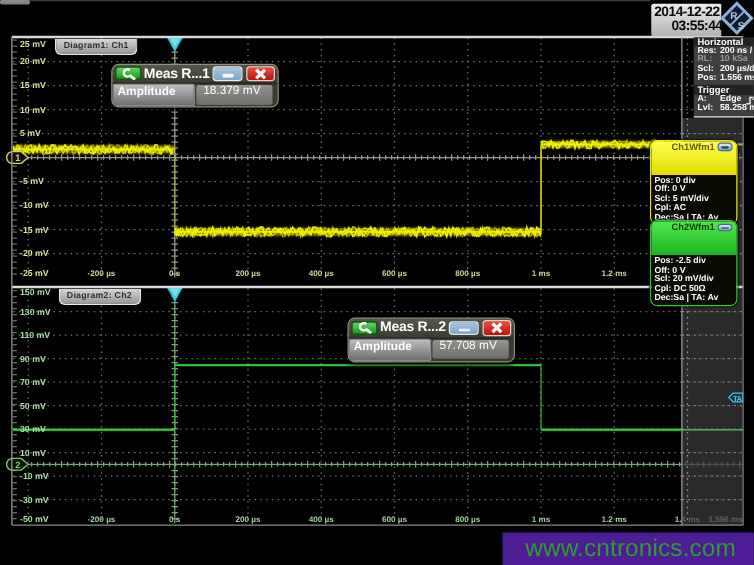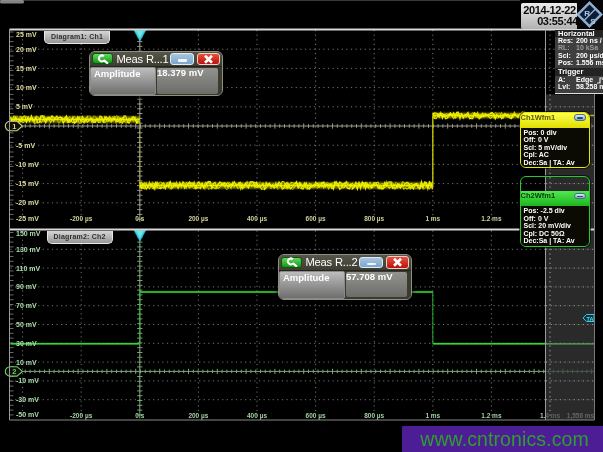--- a/index.html
+++ b/index.html
@@ -10,41 +10,41 @@
   font-size:7px;font-weight:bold;color:#30302a;text-align:center;line-height:12px;
   letter-spacing:0.2px;}
 .sp{position:absolute;left:521px;width:102px;background:#3f3f3f;color:#fff;margin-left:34px;}
 .sph{background:#232323;font-size:7.5px;font-weight:bold;color:#fff;
   padding:0 3px;height:7.5px;line-height:7.5px;display:flex;justify-content:space-between;}
 .spr{font-size:7px;font-weight:bold;height:7.4px;line-height:7.4px;padding:0 3px;
   display:flex;white-space:pre;}
 .gray{color:#9a9a9a;}
 .chbox{position:absolute;left:519.5px;width:70px;border-radius:6px;overflow:hidden;
   box-shadow:0 0 0 1px rgba(0,0,0,0.6);}
-.chtitle{height:15px;font-size:7.5px;font-weight:bold;text-align:left;line-height:9.5px;position:relative;}
+.chtitle{height:27px;font-size:7.5px;font-weight:bold;text-align:center;line-height:9.5px;position:relative;}
 .chbody{background:#0b0b04;padding:1px 0 1px 3px;}
 .chrow{font-size:7px;font-weight:bold;color:#fff;height:7.5px;line-height:7.5px;white-space:pre;}
 .mini{position:absolute;right:3px;top:1.5px;width:12px;height:6.5px;border-radius:3px;
   background:linear-gradient(#dcecf8,#7fa8cc);border:1px solid #4a6a8a;}
 .mini:after{content:"";position:absolute;left:2px;right:2px;top:2px;height:1.5px;background:#2a4a6a;border-radius:1px;}
 .meas{position:absolute;width:134px;background:#454539;border:1px solid #8f8f80;
   border-radius:6px;box-shadow:0 2px 4px rgba(0,0,0,0.85);overflow:hidden;}
 .mtitle{height:14.5px;display:flex;align-items:center;background:linear-gradient(#56564a,#3c3c30);padding:1px 2px 1px 2px;}
 .mwrench{width:21px;height:11px;border-radius:3px;background:linear-gradient(#62d862,#169616);
   border:1px solid #0a5a0a;flex:none;position:relative;}
-.mname{font-size:11.2px;font-weight:normal;color:#fff;margin-left:2px;flex:1;letter-spacing:-0.2px;white-space:nowrap;overflow:hidden;text-align:center;}
+.mname{font-size:11.2px;font-weight:bold;color:#fff;margin-left:2px;flex:1;letter-spacing:-0.2px;white-space:nowrap;overflow:hidden;}
 .mmin{width:24px;height:11.5px;border-radius:3px;background:linear-gradient(#a8c6e0,#7ca6cc);
   border:1px solid #dcecf8;flex:none;margin-right:3px;position:relative;}
 .mmin:after{content:"";position:absolute;left:6.5px;right:6.5px;bottom:1.8px;height:2.6px;background:#f0f6fc;border-radius:1px;}
 .mclose{width:23px;height:12.5px;border-radius:3px;background:linear-gradient(#e8503c,#b81410);
   border:1px solid #f0d0c0;flex:none;text-align:center;line-height:9px;}
-.mrow{height:29px;display:flex;background:#3a3a30;border-top:1px solid #24241e;}
+.mrow{height:19px;display:flex;background:#3a3a30;border-top:1px solid #24241e;}
 .mlabel{width:66px;background:linear-gradient(#bdbdbd,#6e6e6e);border:1px solid #8a8a8a;
   border-radius:2px;font-size:9.5px;font-weight:bold;color:#fff;padding-left:3px;line-height:11.5px;flex:none;}
-.mval{flex:1;margin:1px 4px 1.5px 1px;background:linear-gradient(#92928e,#6c6c68);border-radius:2px;font-size:9.5px;font-weight:bold;color:#fff;text-align:left;padding-right:4px;line-height:10.5px;}
+.mval{flex:1;margin:1px 4px 1.5px 1px;background:linear-gradient(#92928e,#6c6c68);border-radius:2px;font-size:9.5px;font-weight:normal;color:#fff;text-align:center;padding-right:4px;line-height:10.5px;}
 </style></head>
 <body>
 <div id="scr">
 <svg class="abs" style="left:0;top:0" width="603" height="452" font-family="&quot;Liberation Sans&quot;,sans-serif">
 <line x1="10.5" y1="49.2" x2="594.5" y2="49.2" stroke="#767670" stroke-width="1" stroke-dasharray="1.2 3.4"></line>
 <line x1="10.5" y1="68.4" x2="594.5" y2="68.4" stroke="#767670" stroke-width="1" stroke-dasharray="1.2 3.4"></line>
 <line x1="10.5" y1="87.6" x2="594.5" y2="87.6" stroke="#767670" stroke-width="1" stroke-dasharray="1.2 3.4"></line>
 <line x1="10.5" y1="106.8" x2="594.5" y2="106.8" stroke="#767670" stroke-width="1" stroke-dasharray="1.2 3.4"></line>
 <line x1="10.5" y1="145.2" x2="594.5" y2="145.2" stroke="#767670" stroke-width="1" stroke-dasharray="1.2 3.4"></line>
 <line x1="10.5" y1="164.4" x2="594.5" y2="164.4" stroke="#767670" stroke-width="1" stroke-dasharray="1.2 3.4"></line>
@@ -227,21 +227,21 @@
   <div class="chbody">
     <div class="chrow">Pos: 0 div</div>
     <div class="chrow gray">Off: 0 V</div>
     <div class="chrow">Scl: 5 mV/div</div>
     <div class="chrow">Cpl: AC</div>
     <div class="chrow">Dec:Sa | TA: Av</div>
   </div>
 </div>
 
 <div class="chbox" style="top:176px;border:1.5px solid #2dc62d;">
-  <div class="chtitle" style="background:linear-gradient(#52e852,#1cb41c);color:#053a05;margin-top:14px;">Ch2Wfm1<span class="mini"></span></div>
+  <div class="chtitle" style="background:linear-gradient(#52e852,#1cb41c);color:#053a05;">Ch2Wfm1<span class="mini"></span></div>
   <div class="chbody">
     <div class="chrow">Pos: -2.5 div</div>
     <div class="chrow gray">Off: 0 V</div>
     <div class="chrow">Scl: 20 mV/div</div>
     <div class="chrow">Cpl: DC 50Ω</div>
     <div class="chrow">Dec:Sa | TA: Av</div>
   </div>
 </div>
 
 <div class="meas" style="left:89px;top:50.5px;">

